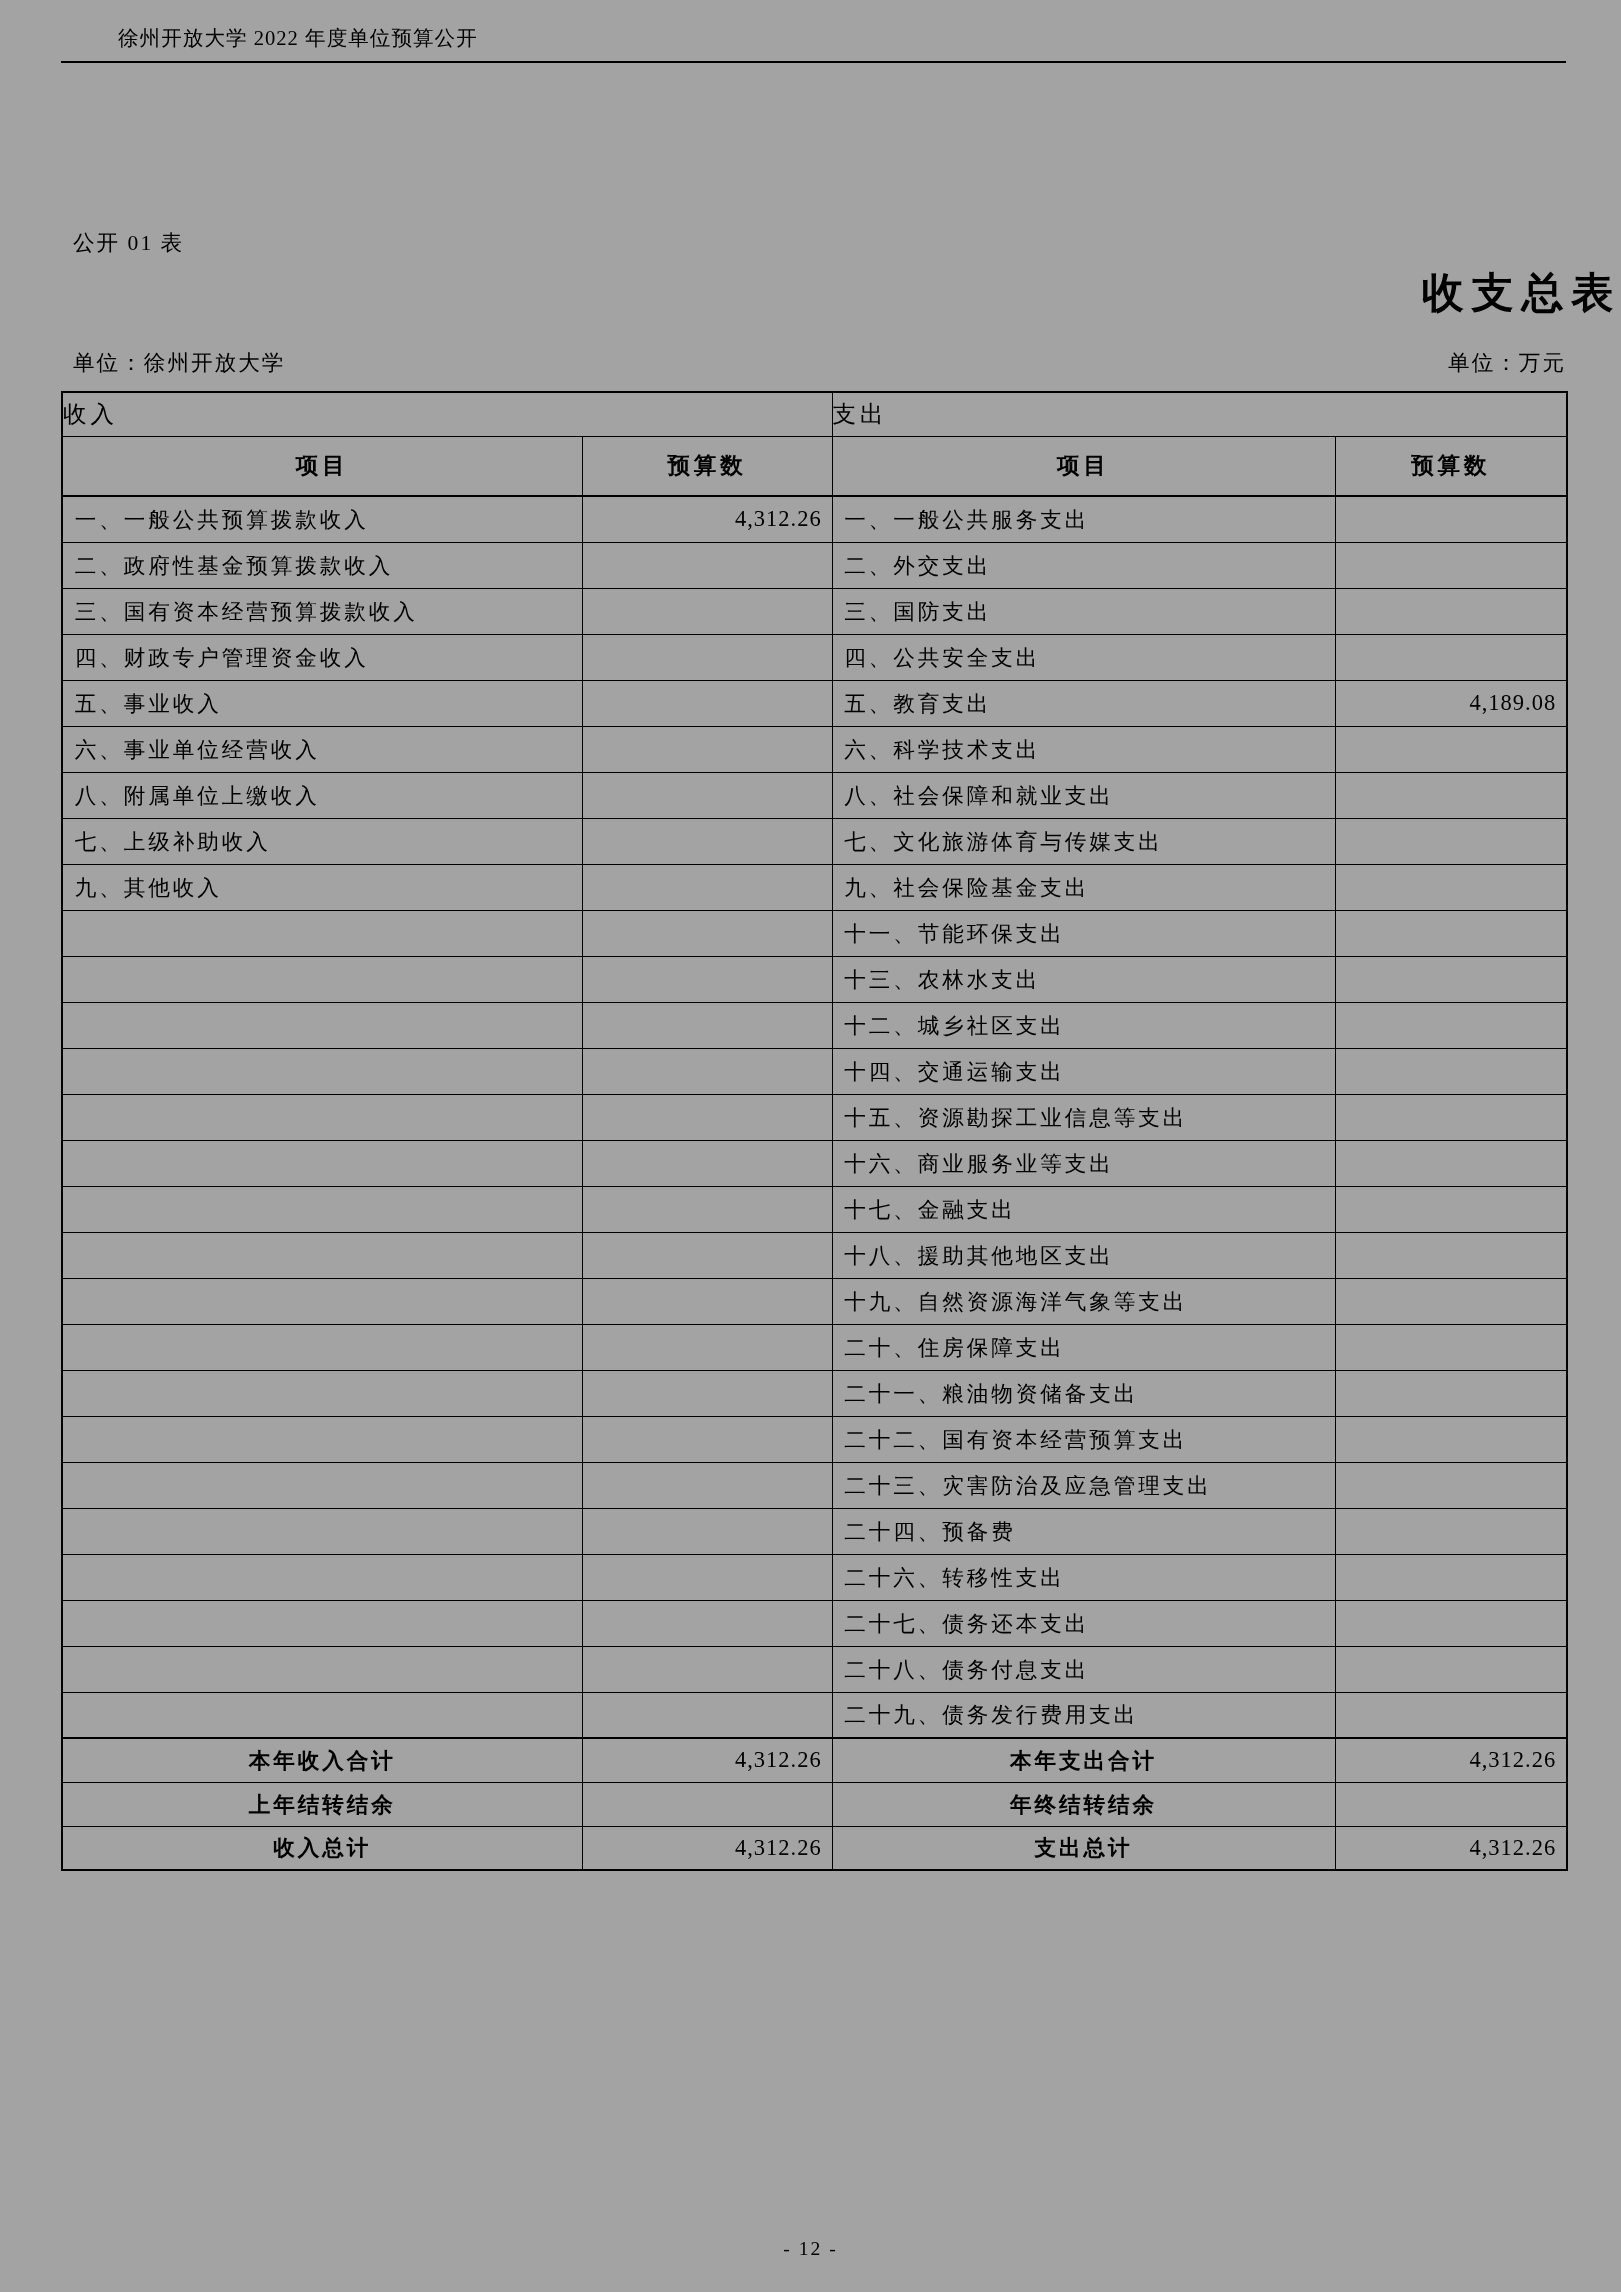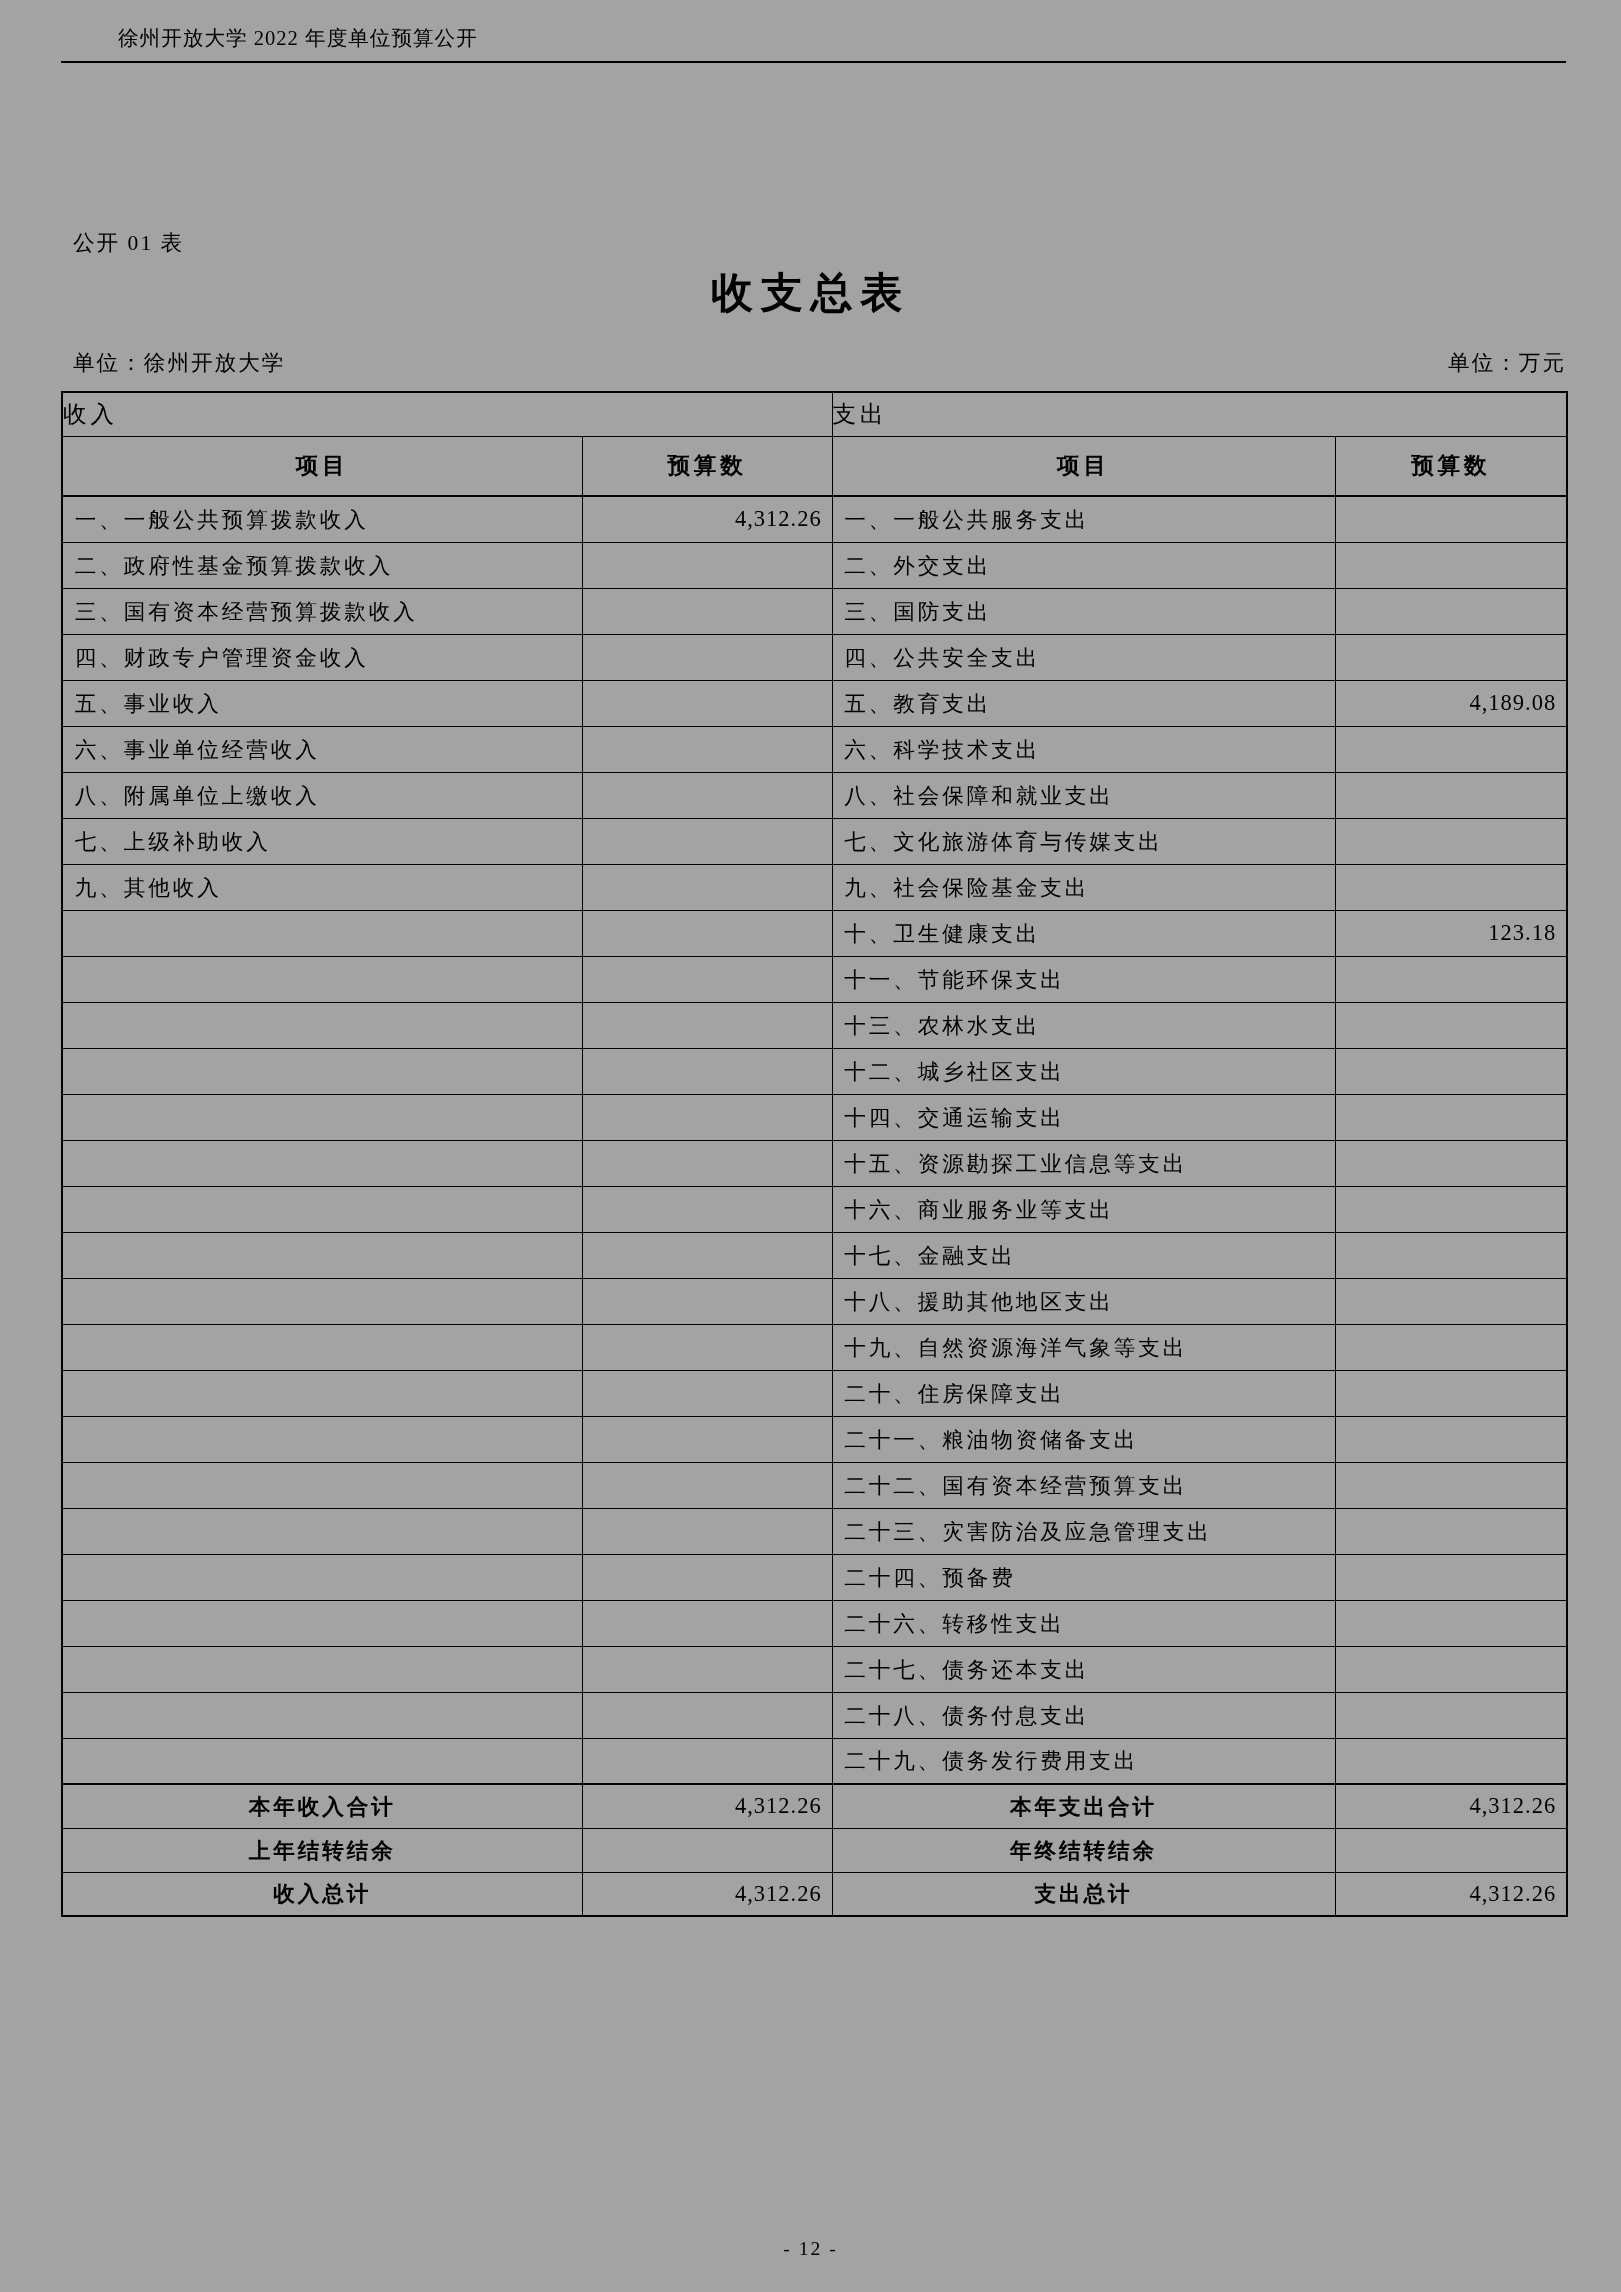--- a/index.html
+++ b/index.html
@@ -23,21 +23,21 @@
     margin: 9.8px 55px 0 61px;
     height: 2px;
     background: #000;
   }
   .table-label {
     margin: 165px 0 0 73px;
     font-size: 21.6px;
     letter-spacing: 2px;
   }
   .page-title {
-    text-align: center;
+    text-align: right;
     margin-top: 7.8px;
     font-family: "Liberation Sans", "DejaVu Sans", sans-serif;
     font-size: 42px;
     font-weight: bold;
     letter-spacing: 7.8px;
   }
   .unit-row {
     display: flex;
     justify-content: space-between;
     margin: 27.4px 55px 0 73px;
@@ -188,26 +188,20 @@
   </tr>
         <tr>
     <td class="item">九、其他收入</td>
     <td class="val"></td>
     <td class="item">九、社会保险基金支出</td>
     <td class="val"></td>
   </tr>
         <tr>
     <td class="item"></td>
     <td class="val"></td>
-    <td class="item">十、卫生健康支出</td>
-    <td class="val">123.18</td>
-  </tr>
-        <tr>
-    <td class="item"></td>
-    <td class="val"></td>
     <td class="item">十一、节能环保支出</td>
     <td class="val"></td>
   </tr>
         <tr>
     <td class="item"></td>
     <td class="val"></td>
     <td class="item">十三、农林水支出</td>
     <td class="val"></td>
   </tr>
         <tr>

